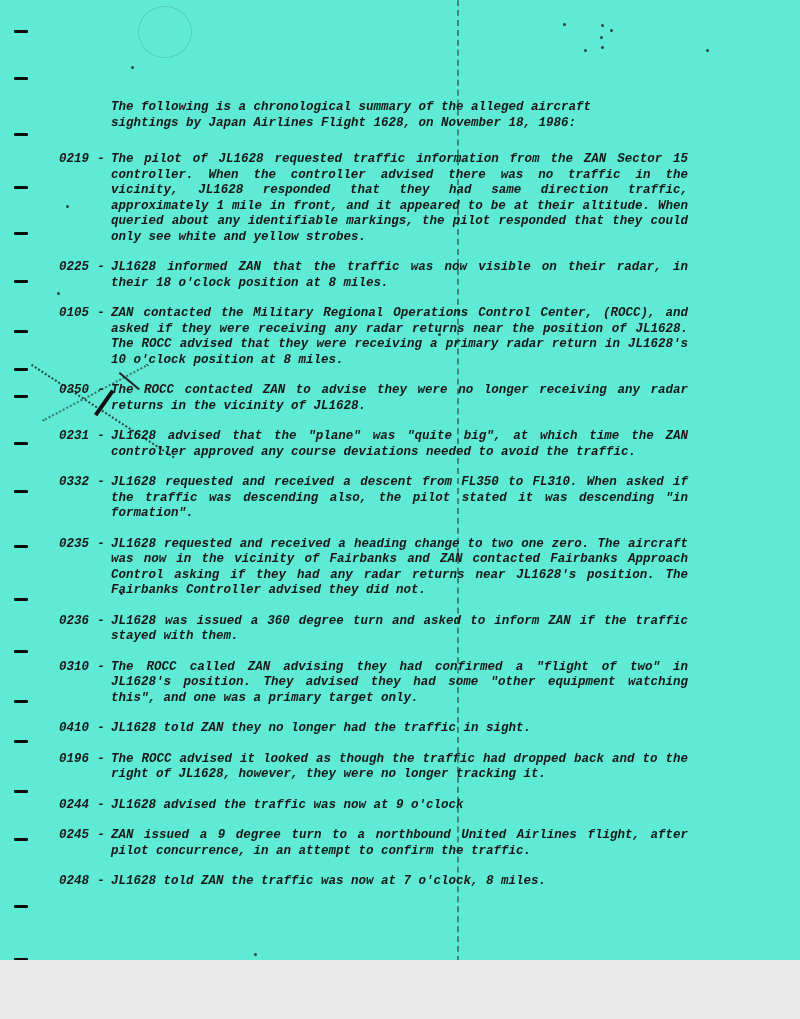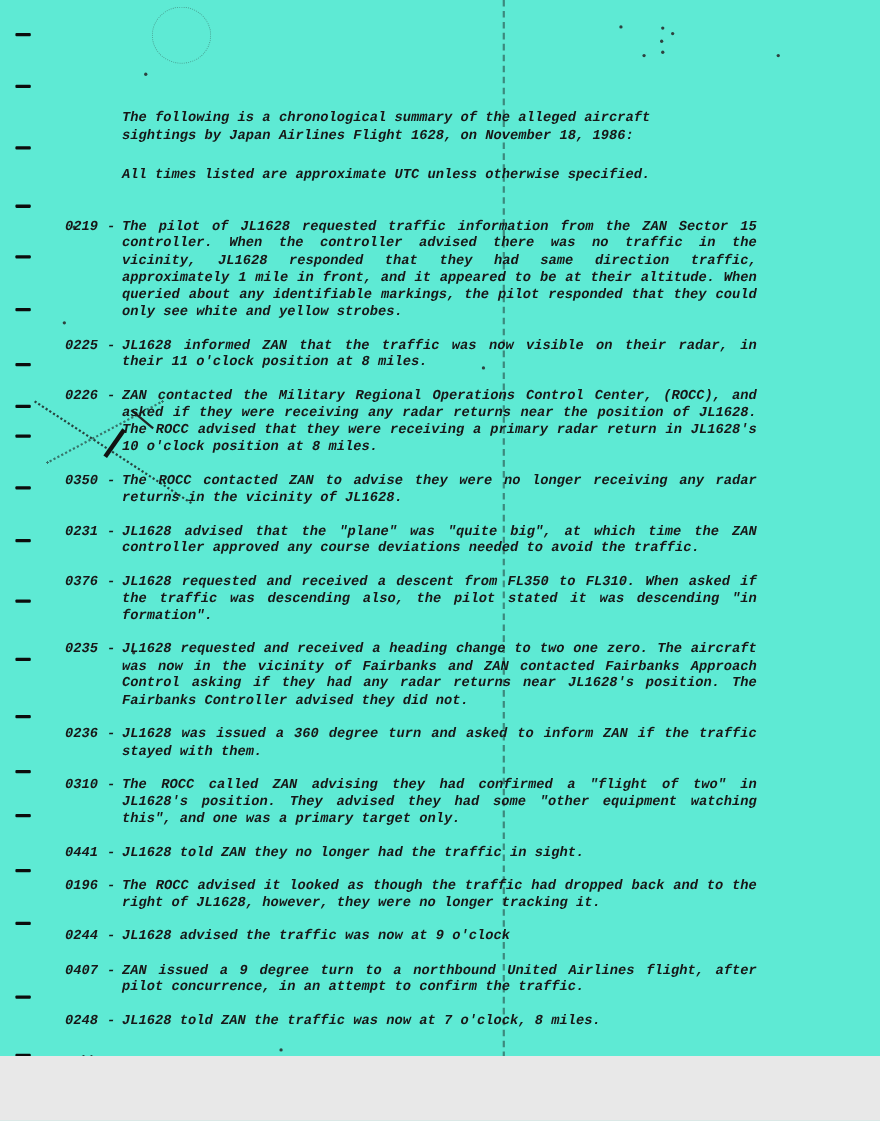--- a/index.html
+++ b/index.html
@@ -109,54 +109,53 @@
       <div class="speckle" style="left: 254px; top: 953px;"></div>
       <div class="speckle" style="left: 120px; top: 592px;"></div>
     </div>
   <div class="bottom-line bl-1"></div>
   <div class="bottom-line bl-2"></div>
   <div class="bottom-line bl-3"></div>
   <div class="bottom-line bl-4"></div>
 
   <div class="content">
     <p class="intro">The following is a chronological summary of the alleged aircraft sightings by Japan Airlines Flight 1628, on November 18, 1986:</p>
-    <p class="note">All times listed are approximate UTC unless otherwise specified.</p>
     <div>
   <div class="entry">
     <span class="entry-time">0219</span>
     <span class="entry-sep">-</span>
     <span class="entry-text">The pilot of JL1628 requested traffic information from the ZAN Sector 15 controller.  When the controller advised there was no traffic in the vicinity, JL1628 responded that they had same direction traffic, approximately 1 mile in front, and it appeared to be at their altitude.  When queried about any identifiable markings, the pilot responded that they could only see white and yellow strobes.</span>
   </div>
 
   <div class="entry">
     <span class="entry-time">0225</span>
     <span class="entry-sep">-</span>
-    <span class="entry-text">JL1628 informed ZAN that the traffic was now visible on their radar, in their 11 o'clock position at 8 miles.</span>
-  </div>
-
-  <div class="entry">
-    <span class="entry-time">0226</span>
+    <span class="entry-text">JL1628 informed ZAN that the traffic was now visible on their radar, in their 18 o'clock position at 8 miles.</span>
+  </div>
+
+  <div class="entry">
+    <span class="entry-time">0105</span>
     <span class="entry-sep">-</span>
     <span class="entry-text">ZAN contacted the Military Regional Operations Control Center, (ROCC), and asked if they were receiving any radar returns near the position of JL1628.  The ROCC advised that they were receiving a primary radar return in JL1628's 10 o'clock position at 8 miles.</span>
   </div>
 
   <div class="entry">
     <span class="entry-time">0350</span>
     <span class="entry-sep">-</span>
     <span class="entry-text">The ROCC contacted ZAN to advise they were no longer receiving any radar returns in the vicinity of JL1628.</span>
   </div>
 
   <div class="entry">
     <span class="entry-time">0231</span>
     <span class="entry-sep">-</span>
     <span class="entry-text">JL1628 advised that the "plane" was "quite big", at which time the ZAN controller approved any course deviations needed to avoid the traffic.</span>
   </div>
 
   <div class="entry">
-    <span class="entry-time">0376</span>
+    <span class="entry-time">0332</span>
     <span class="entry-sep">-</span>
     <span class="entry-text">JL1628 requested and received a descent from FL350 to FL310.  When asked if the traffic was descending also, the pilot stated it was descending "in formation".</span>
   </div>
 
   <div class="entry">
     <span class="entry-time">0235</span>
     <span class="entry-sep">-</span>
     <span class="entry-text">JL1628 requested and received a heading change to two one zero.  The aircraft was now in the vicinity of Fairbanks and ZAN contacted Fairbanks Approach Control asking if they had any radar returns near JL1628's position.  The Fairbanks Controller advised they did not.</span>
   </div>
 
@@ -166,39 +165,39 @@
     <span class="entry-text">JL1628 was issued a 360 degree turn and asked to inform ZAN if the traffic stayed with them.</span>
   </div>
 
   <div class="entry">
     <span class="entry-time">0310</span>
     <span class="entry-sep">-</span>
     <span class="entry-text">The ROCC called ZAN advising they had confirmed a "flight of two" in JL1628's position.  They advised they had some "other equipment watching this", and one was a primary target only.</span>
   </div>
 
   <div class="entry">
-    <span class="entry-time">0441</span>
+    <span class="entry-time">0410</span>
     <span class="entry-sep">-</span>
     <span class="entry-text">JL1628 told ZAN they no longer had the traffic in sight.</span>
   </div>
 
   <div class="entry">
     <span class="entry-time">0196</span>
     <span class="entry-sep">-</span>
     <span class="entry-text">The ROCC advised it looked as though the traffic had dropped back and to the right of JL1628, however, they were no longer tracking it.</span>
   </div>
 
   <div class="entry">
     <span class="entry-time">0244</span>
     <span class="entry-sep">-</span>
     <span class="entry-text">JL1628 advised the traffic was now at 9 o'clock</span>
   </div>
 
   <div class="entry">
-    <span class="entry-time">0407</span>
+    <span class="entry-time">0245</span>
     <span class="entry-sep">-</span>
     <span class="entry-text">ZAN issued a 9 degree turn to a northbound United Airlines flight, after pilot concurrence, in an attempt to confirm the traffic.</span>
   </div>
 
   <div class="entry">
     <span class="entry-time">0248</span>
     <span class="entry-sep">-</span>
     <span class="entry-text">JL1628 told ZAN the traffic was now at 7 o'clock, 8 miles.</span>
   </div>
 </div>

